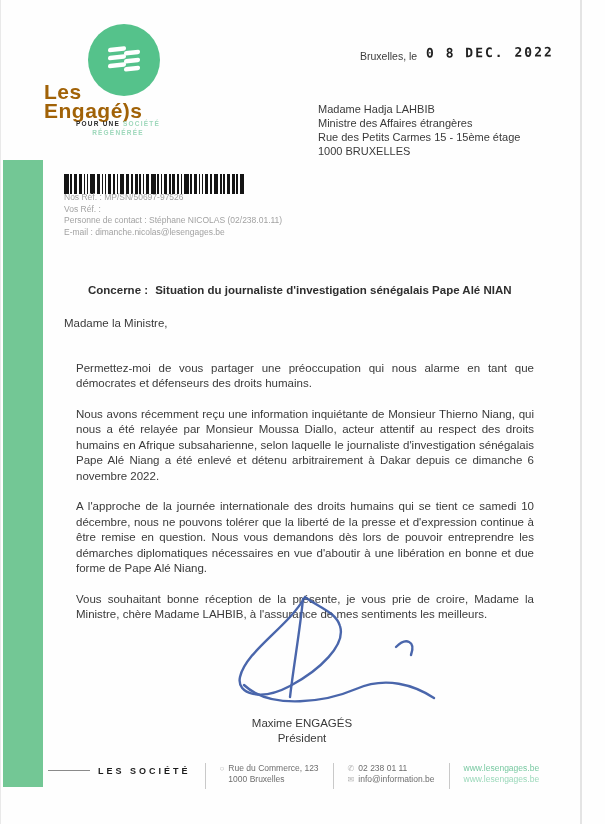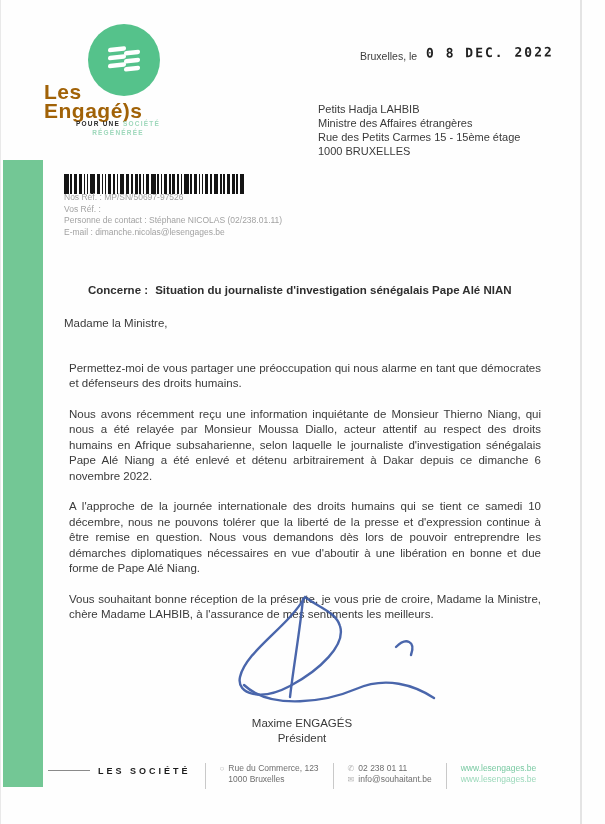--- a/index.html
+++ b/index.html
@@ -31,21 +31,21 @@
   .barcode .bar{background:#141414;margin-right:1.8px;}
   .refs{position:absolute;left:64px;top:192px;font-size:8.5px;line-height:11.5px;color:#a2a2a2;}
 
   
   .subject{position:absolute;left:64px;top:284px;width:482px;font-size:11.5px;font-weight:700;color:#2e2e2e;margin-left:24px;}
   .subject .lbl{display:inline-block;width:64px;}
 
   
   .body-col{position:absolute;left:64px;top:316px;width:482px;font-size:11.5px;
             line-height:15.5px;color:#3a3a3a;}
-  .body-col p{margin:15px 5px 0;text-align:justify;}
+  .body-col p{margin:15px 12px 0;text-align:justify;}
   .body-col .salutation{margin:0;text-align:left;}
   .body-col p.first{margin-top:29px;}
 
   
   .sig-svg{position:absolute;left:210px;top:585px;}
   .sig-block{position:absolute;left:222px;top:716px;width:160px;text-align:center;
              font-size:11.5px;line-height:15px;color:#3a3a3a;}
 
   
   .footer{position:absolute;left:0px;top:763px;width:580px;display:flex;align-items:flex-start;}
@@ -86,21 +86,21 @@
     <div>
       <span class="tg-black">POUR UNE </span><span class="tg-green">SOCIÉTÉ</span>
     </div>
     <div class="tg-green">RÉGÉNÉRÉE</div>
   </div>
 
   <div class="dateline">Bruxelles, le</div>
   <div class="datestamp">0 8 DEC. 2022</div>
 
   <div class="recipient">
-    <div>Petits Hadja LAHBIB</div>
+    <div>Madame Hadja LAHBIB</div>
     <div>Ministre des Affaires étrangères</div>
     <div>Rue des Petits Carmes 15 - 15ème étage</div>
     <div>1000 BRUXELLES</div>
   </div>
 
   <div class="barcode">
       <div class="bar" style="width: 4.65px;"></div>
       <div class="bar" style="width: 1.55px;"></div>
       <div class="bar" style="width: 3.1px;"></div>
       <div class="bar" style="width: 3.1px;"></div>
@@ -182,21 +182,21 @@
     <div class="dash"></div>
     <div class="f-brand">LES SOCIÉTÉ</div>
     <div class="f-div"></div>
     <div class="f-col">
       <div><span class="ic">○</span><span>Rue du Commerce, 123</span></div>
       <div><span class="ic" style="visibility:hidden">○</span><span>1000 Bruxelles</span></div>
     </div>
     <div class="f-div"></div>
     <div class="f-col">
       <div><span class="ic">✆</span><span>02 238 01 11</span></div>
-      <div><span class="ic">✉</span><span>info@souhaitant.be</span></div>
+      <div><span class="ic">✉</span><span>info@information.be</span></div>
     </div>
     <div class="f-div"></div>
     <div class="f-web">
       <div class="w1">www.lesengages.be</div>
       <div class="w2">www.lesengages.be</div>
     </div>
   </div>
 </div>
 
 </body></html>

